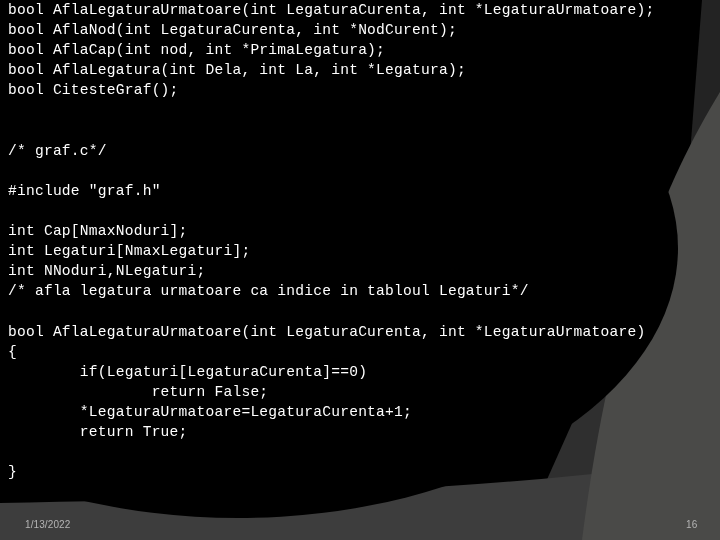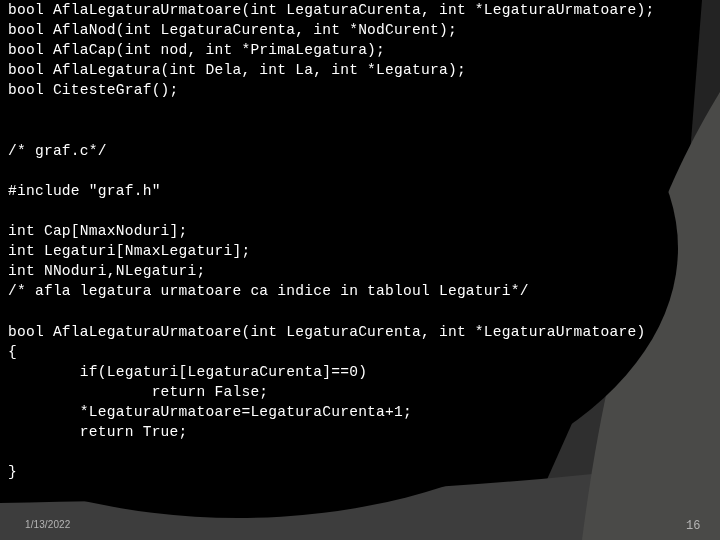--- a/index.html
+++ b/index.html
@@ -44,22 +44,22 @@
     font-family: "Liberation Sans", sans-serif;
     font-size: 10px;
     color: #b4b4b4;
     letter-spacing: 0.1px;
   }
   #footer-slide-number {
     position: absolute;
     left: 686px;
     top: 519px;
     z-index: 3;
-    font-family: Liberation Mono, monospace;
-    font-size: 12px;
+    font-family: Liberation Sans, sans-serif;
+    font-size: 10px;
     color: #b4b4b4;
     letter-spacing: 0.1px;
   }
 </style>
 </head>
 <body>
 
 <div id="slide">
 
   <svg id="bg-layer" viewBox="0 0 720 540" preserveAspectRatio="none" xmlns="http://www.w3.org/2000/svg">

